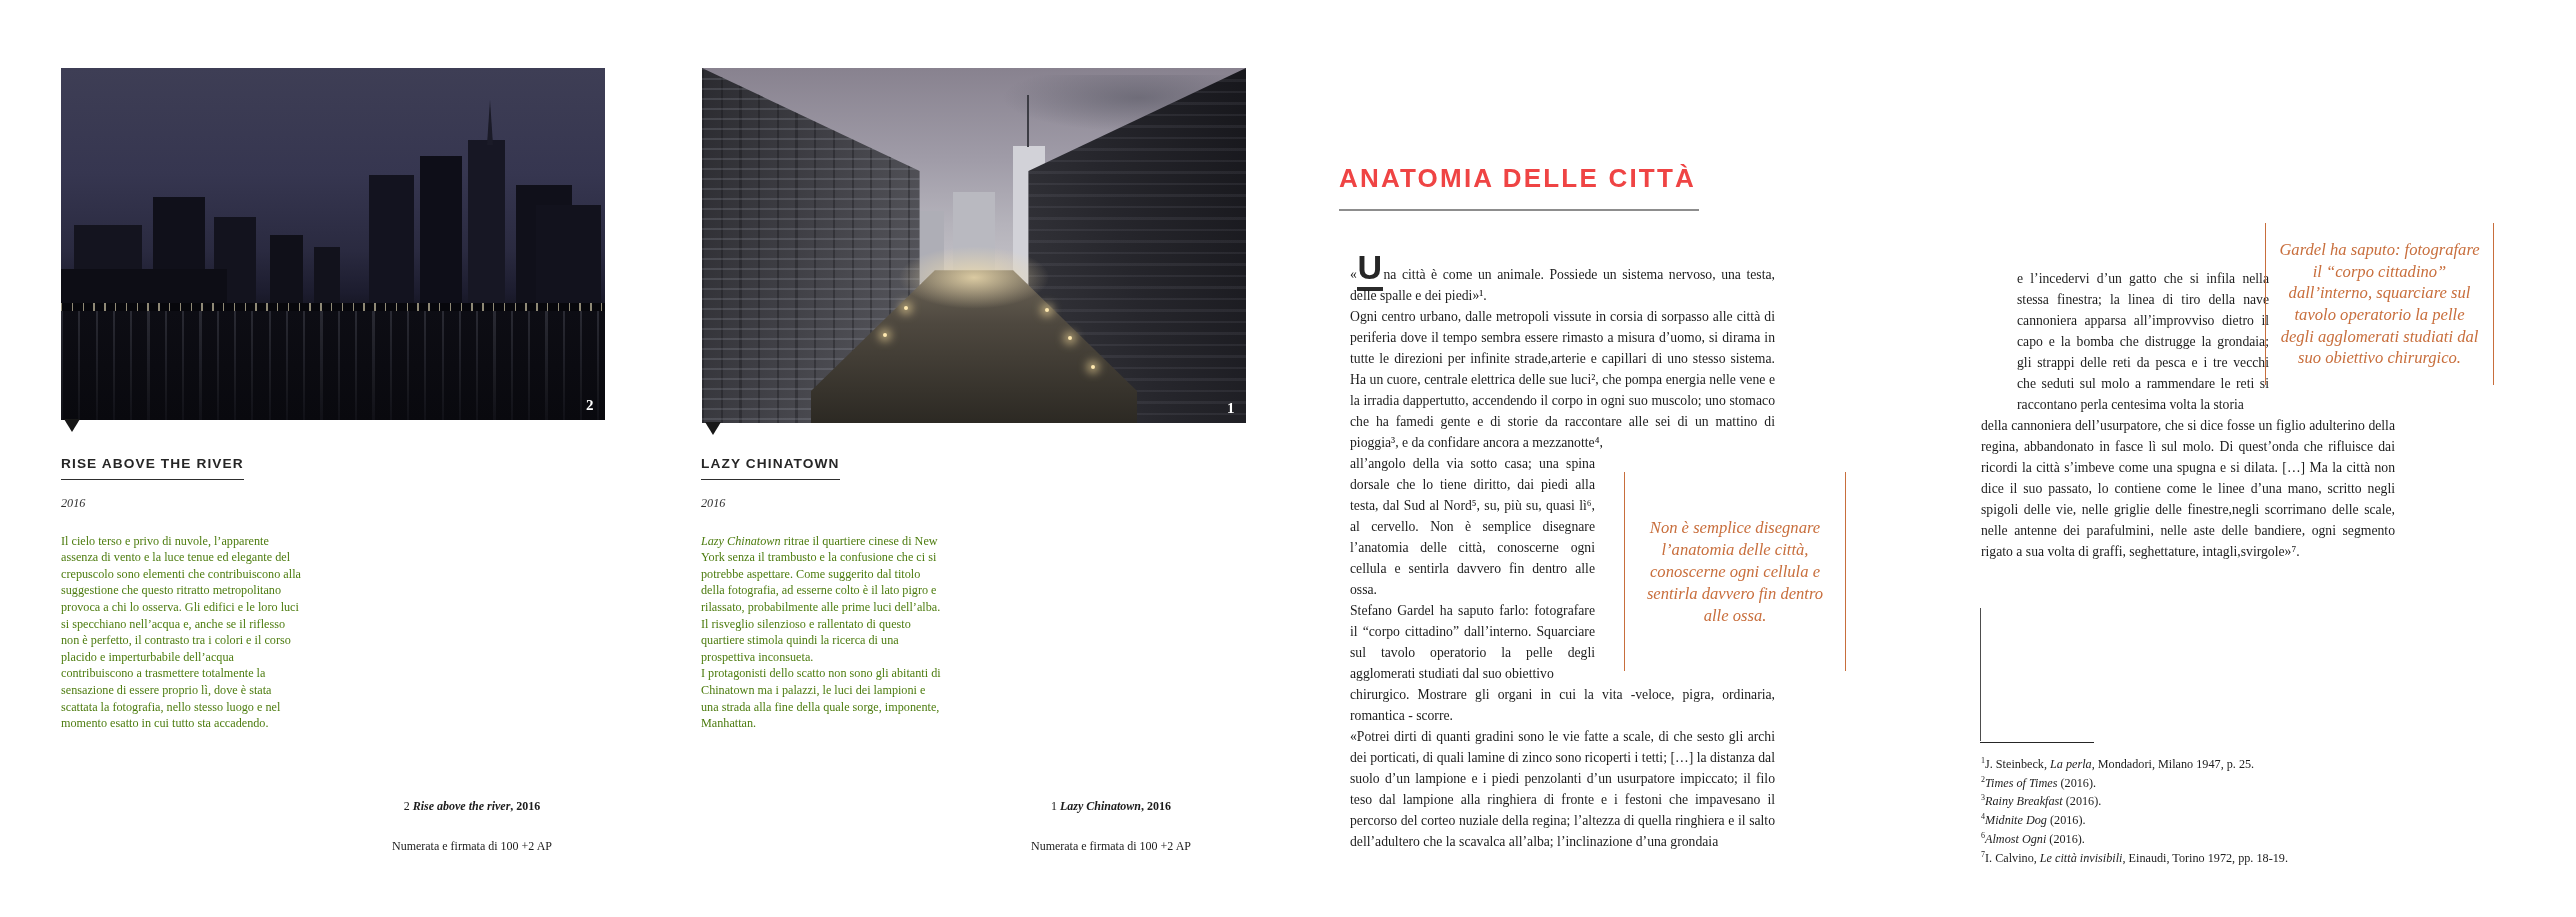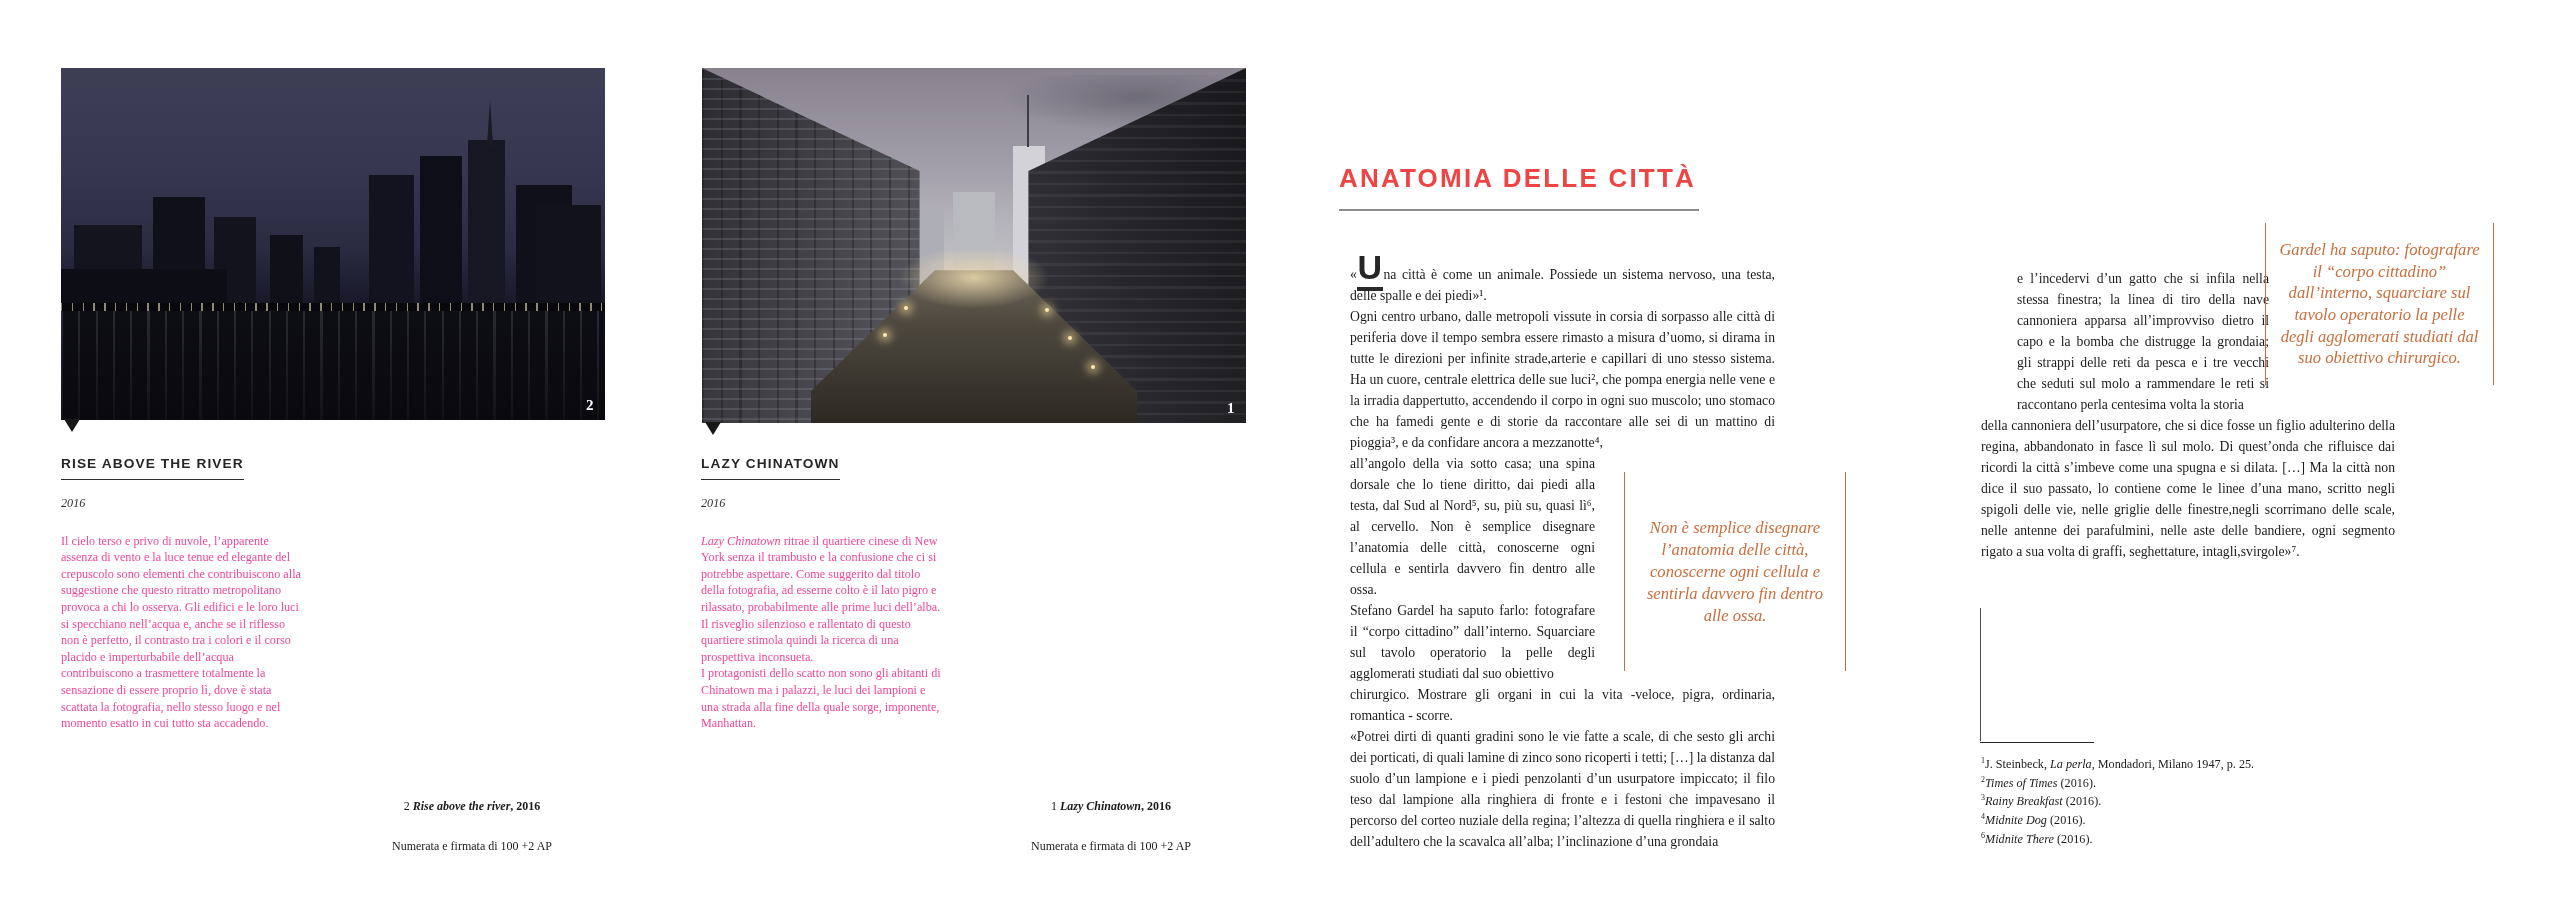--- a/index.html
+++ b/index.html
@@ -46,21 +46,21 @@
       clip-path:polygon(38% 0, 62% 0, 110% 100%, -10% 100%);
       background:linear-gradient(180deg,#6d6558 0%,#4e483f 35%,#2c2923 100%); }
   .p2-glow { position:absolute; left:36%; top:50%; width:28%; height:18%;
       background:radial-gradient(ellipse at 50% 50%, rgba(238,220,175,0.85), rgba(238,220,175,0.0) 70%); }
   .lamp { position:absolute; width:4.3px; height:4.3px; border-radius:50%; background:#ffe9b0; box-shadow:0 0 10px 3.6px rgba(255,228,160,0.75); }
 
   
   .work-col { position:absolute; }
   .work-title { display:inline-block; font:700 13.7px "Liberation Sans", sans-serif; letter-spacing:1.1px; color:#262626; padding-bottom:8px; border-bottom:1.4px solid #2e2e2e; }
   .work-year { margin-top:16px; font:italic 12.2px "Liberation Serif", serif; color:#2f2f2f; }
-  .work-body { margin-top:21.6px; font:12.2px/16.6px "Liberation Serif", serif; color:#ec4899; white-space:pre-line; }
+  .work-body { margin-top:21.6px; font:12.2px/16.6px "Liberation Serif", serif; color:#4d7c0f; white-space:pre-line; }
   .work-body .ital { font-style:italic; }
 
   .plate-caption { position:absolute; text-align:center; font:12px "Liberation Serif", serif; color:#1b1b1b; }
   .plate-caption .cap1 { display:block; }
   .plate-caption .cap-title { font-style:italic; font-weight:700; }
   .plate-caption .cap-tail { font-weight:700; }
   .plate-caption .cap2 { display:block; margin-top:24.5px; }
 
   
   .essay-title { position:absolute; left:1339px; top:163px; font:700 26px "Liberation Sans", sans-serif; letter-spacing:2.2px; color:#ef4444; }
@@ -179,15 +179,16 @@
   <div class="pq-text" style="line-height:21.6px;">Gardel ha saputo: fotografare il “corpo cittadino” dall’interno, squarciare sul tavolo operatorio la pelle degli agglomerati studiati dal suo obiettivo chirurgico.</div>
 </div>
 
 <div class="col2-vline"></div>
 <div class="fn-rule"></div>
 <div class="footnotes">
   <div class="fn"><sup>1</sup><span>J. Steinbeck, </span><span class="it">La perla</span><span>, Mondadori, Milano 1947, p. 25.</span></div>
   <div class="fn"><sup>2</sup><span></span><span class="it">Times of Times</span><span> (2016).</span></div>
   <div class="fn"><sup>3</sup><span></span><span class="it">Rainy Breakfast</span><span> (2016).</span></div>
   <div class="fn"><sup>4</sup><span></span><span class="it">Midnite Dog</span><span> (2016).</span></div>
-  <div class="fn"><sup>6</sup><span></span><span class="it">Midnite There</span><span> (2016).</span></div>
+  <div class="fn"><sup>6</sup><span></span><span class="it">Almost Ogni</span><span> (2016).</span></div>
+  <div class="fn"><sup>7</sup><span>I. Calvino, </span><span class="it">Le città invisibili</span><span>, Einaudi, Torino 1972, pp. 18-19.</span></div>
 </div>
 
 
 </body></html>

